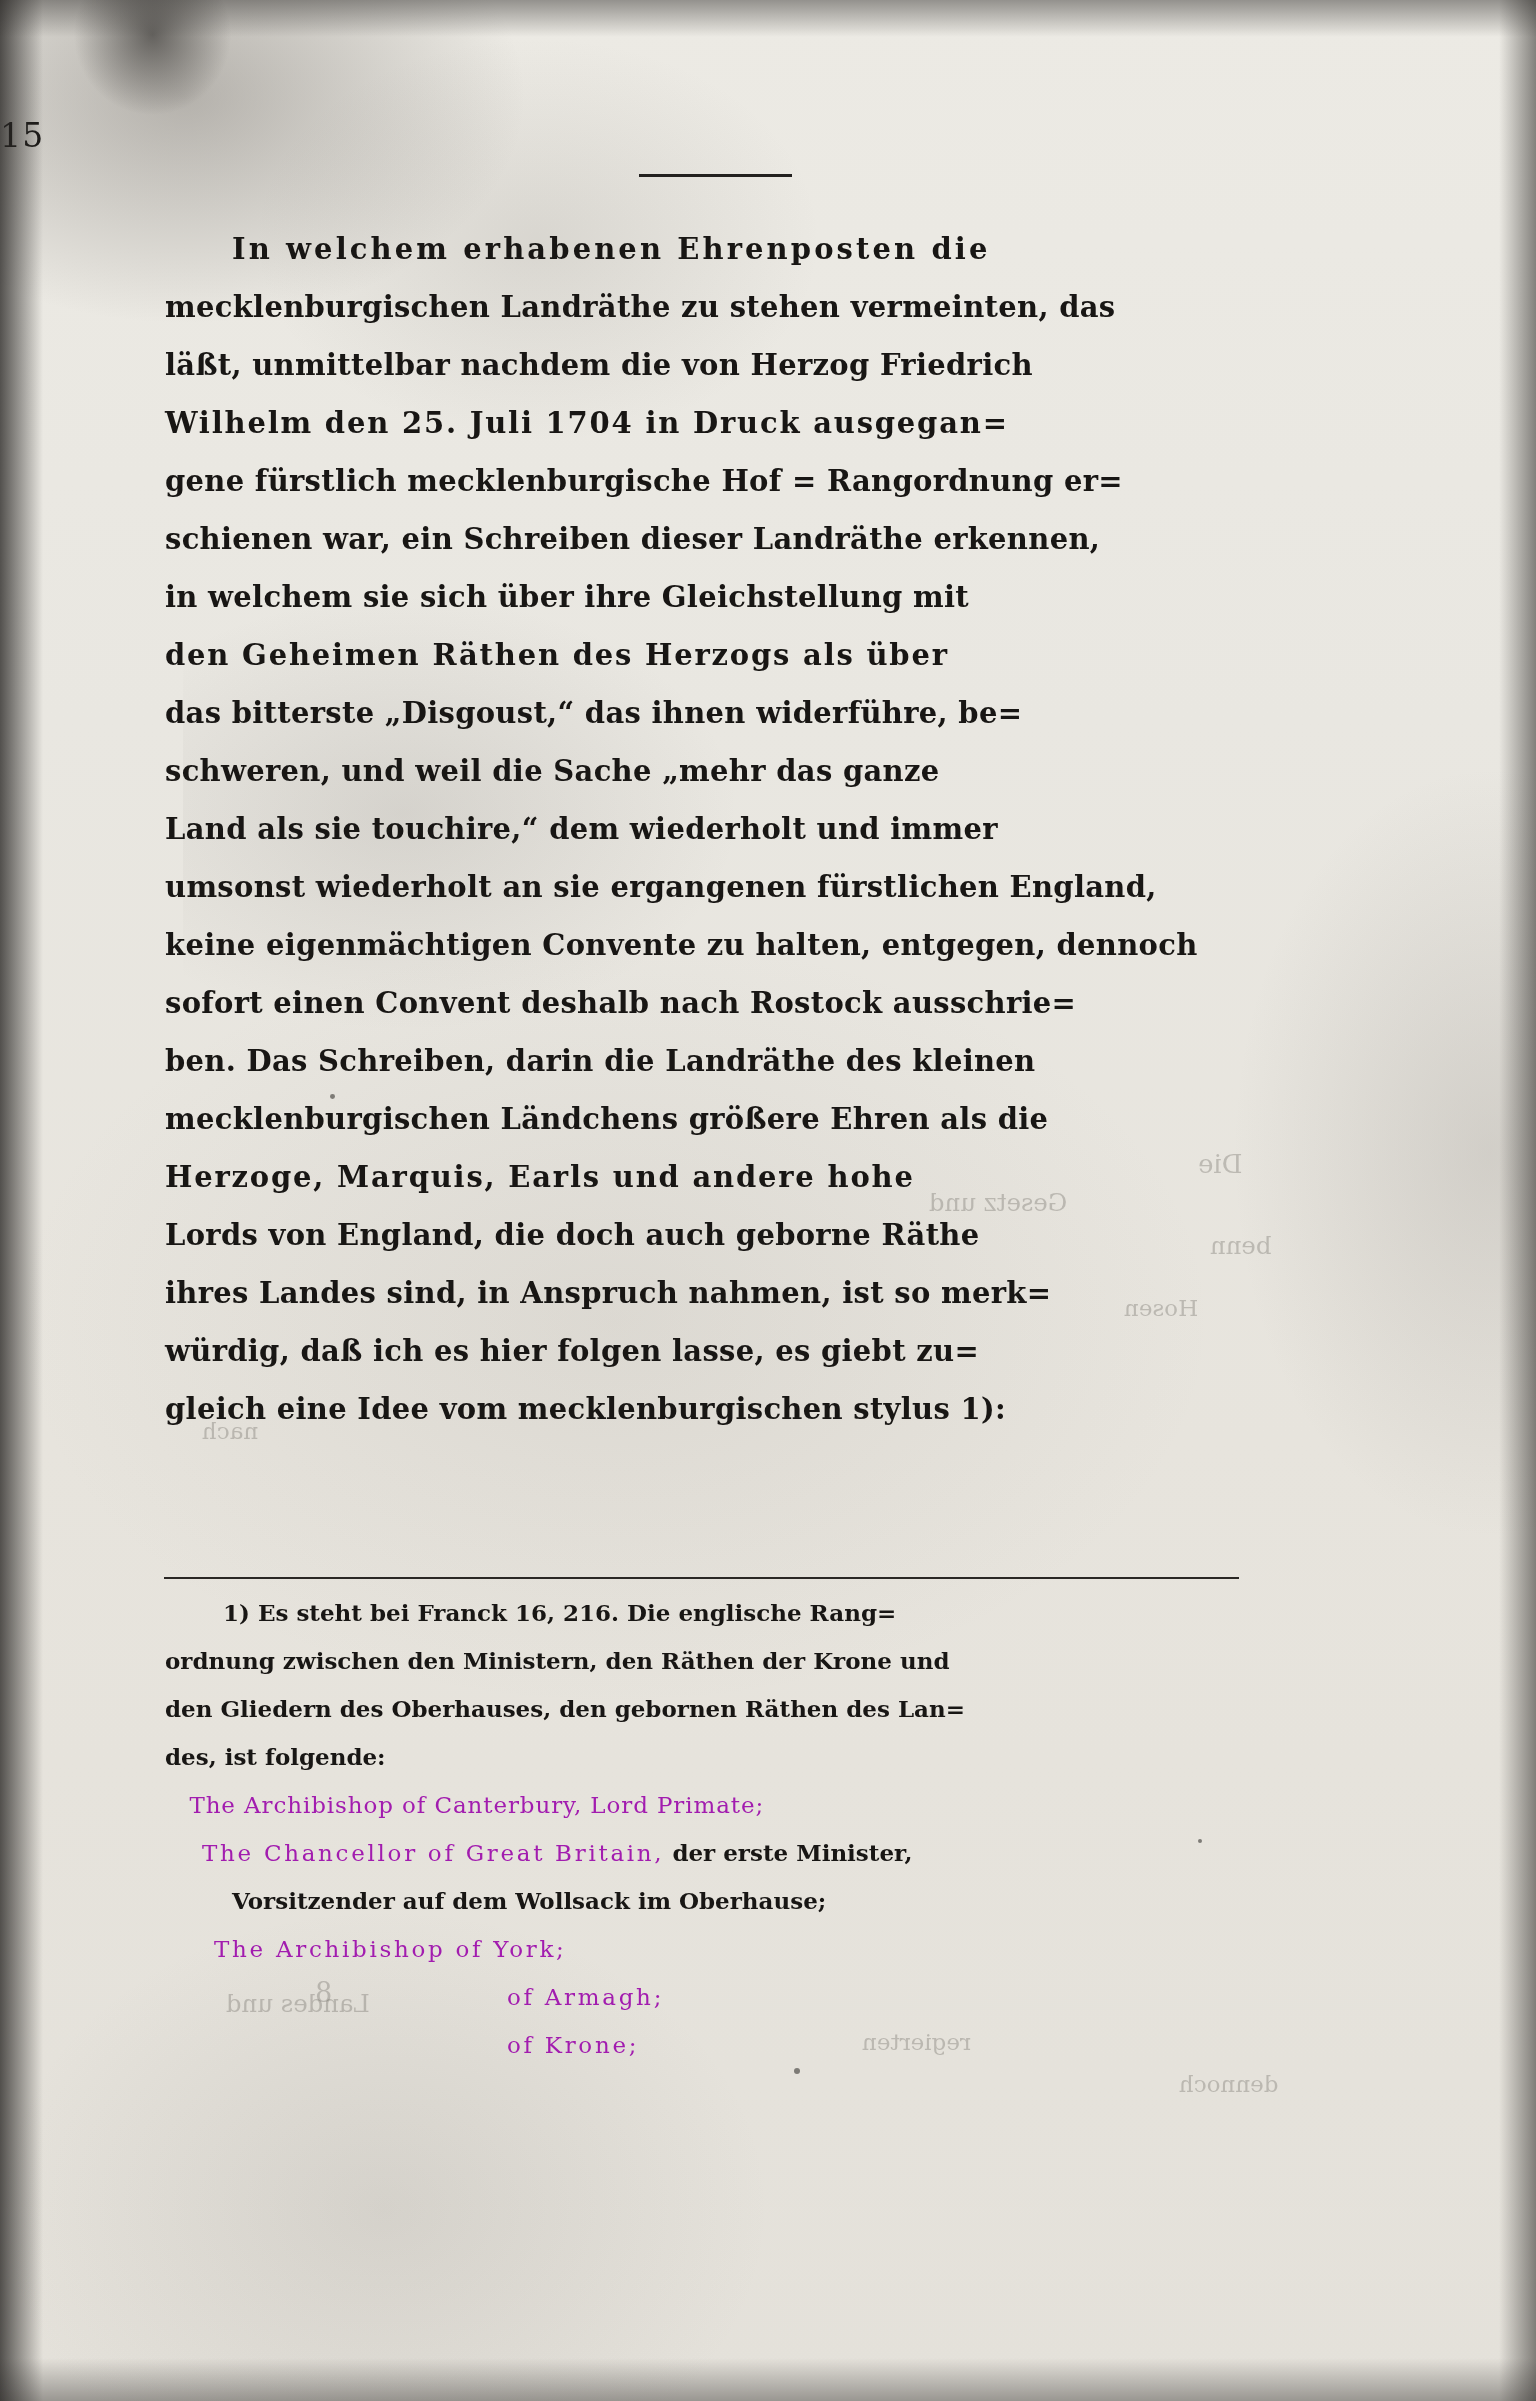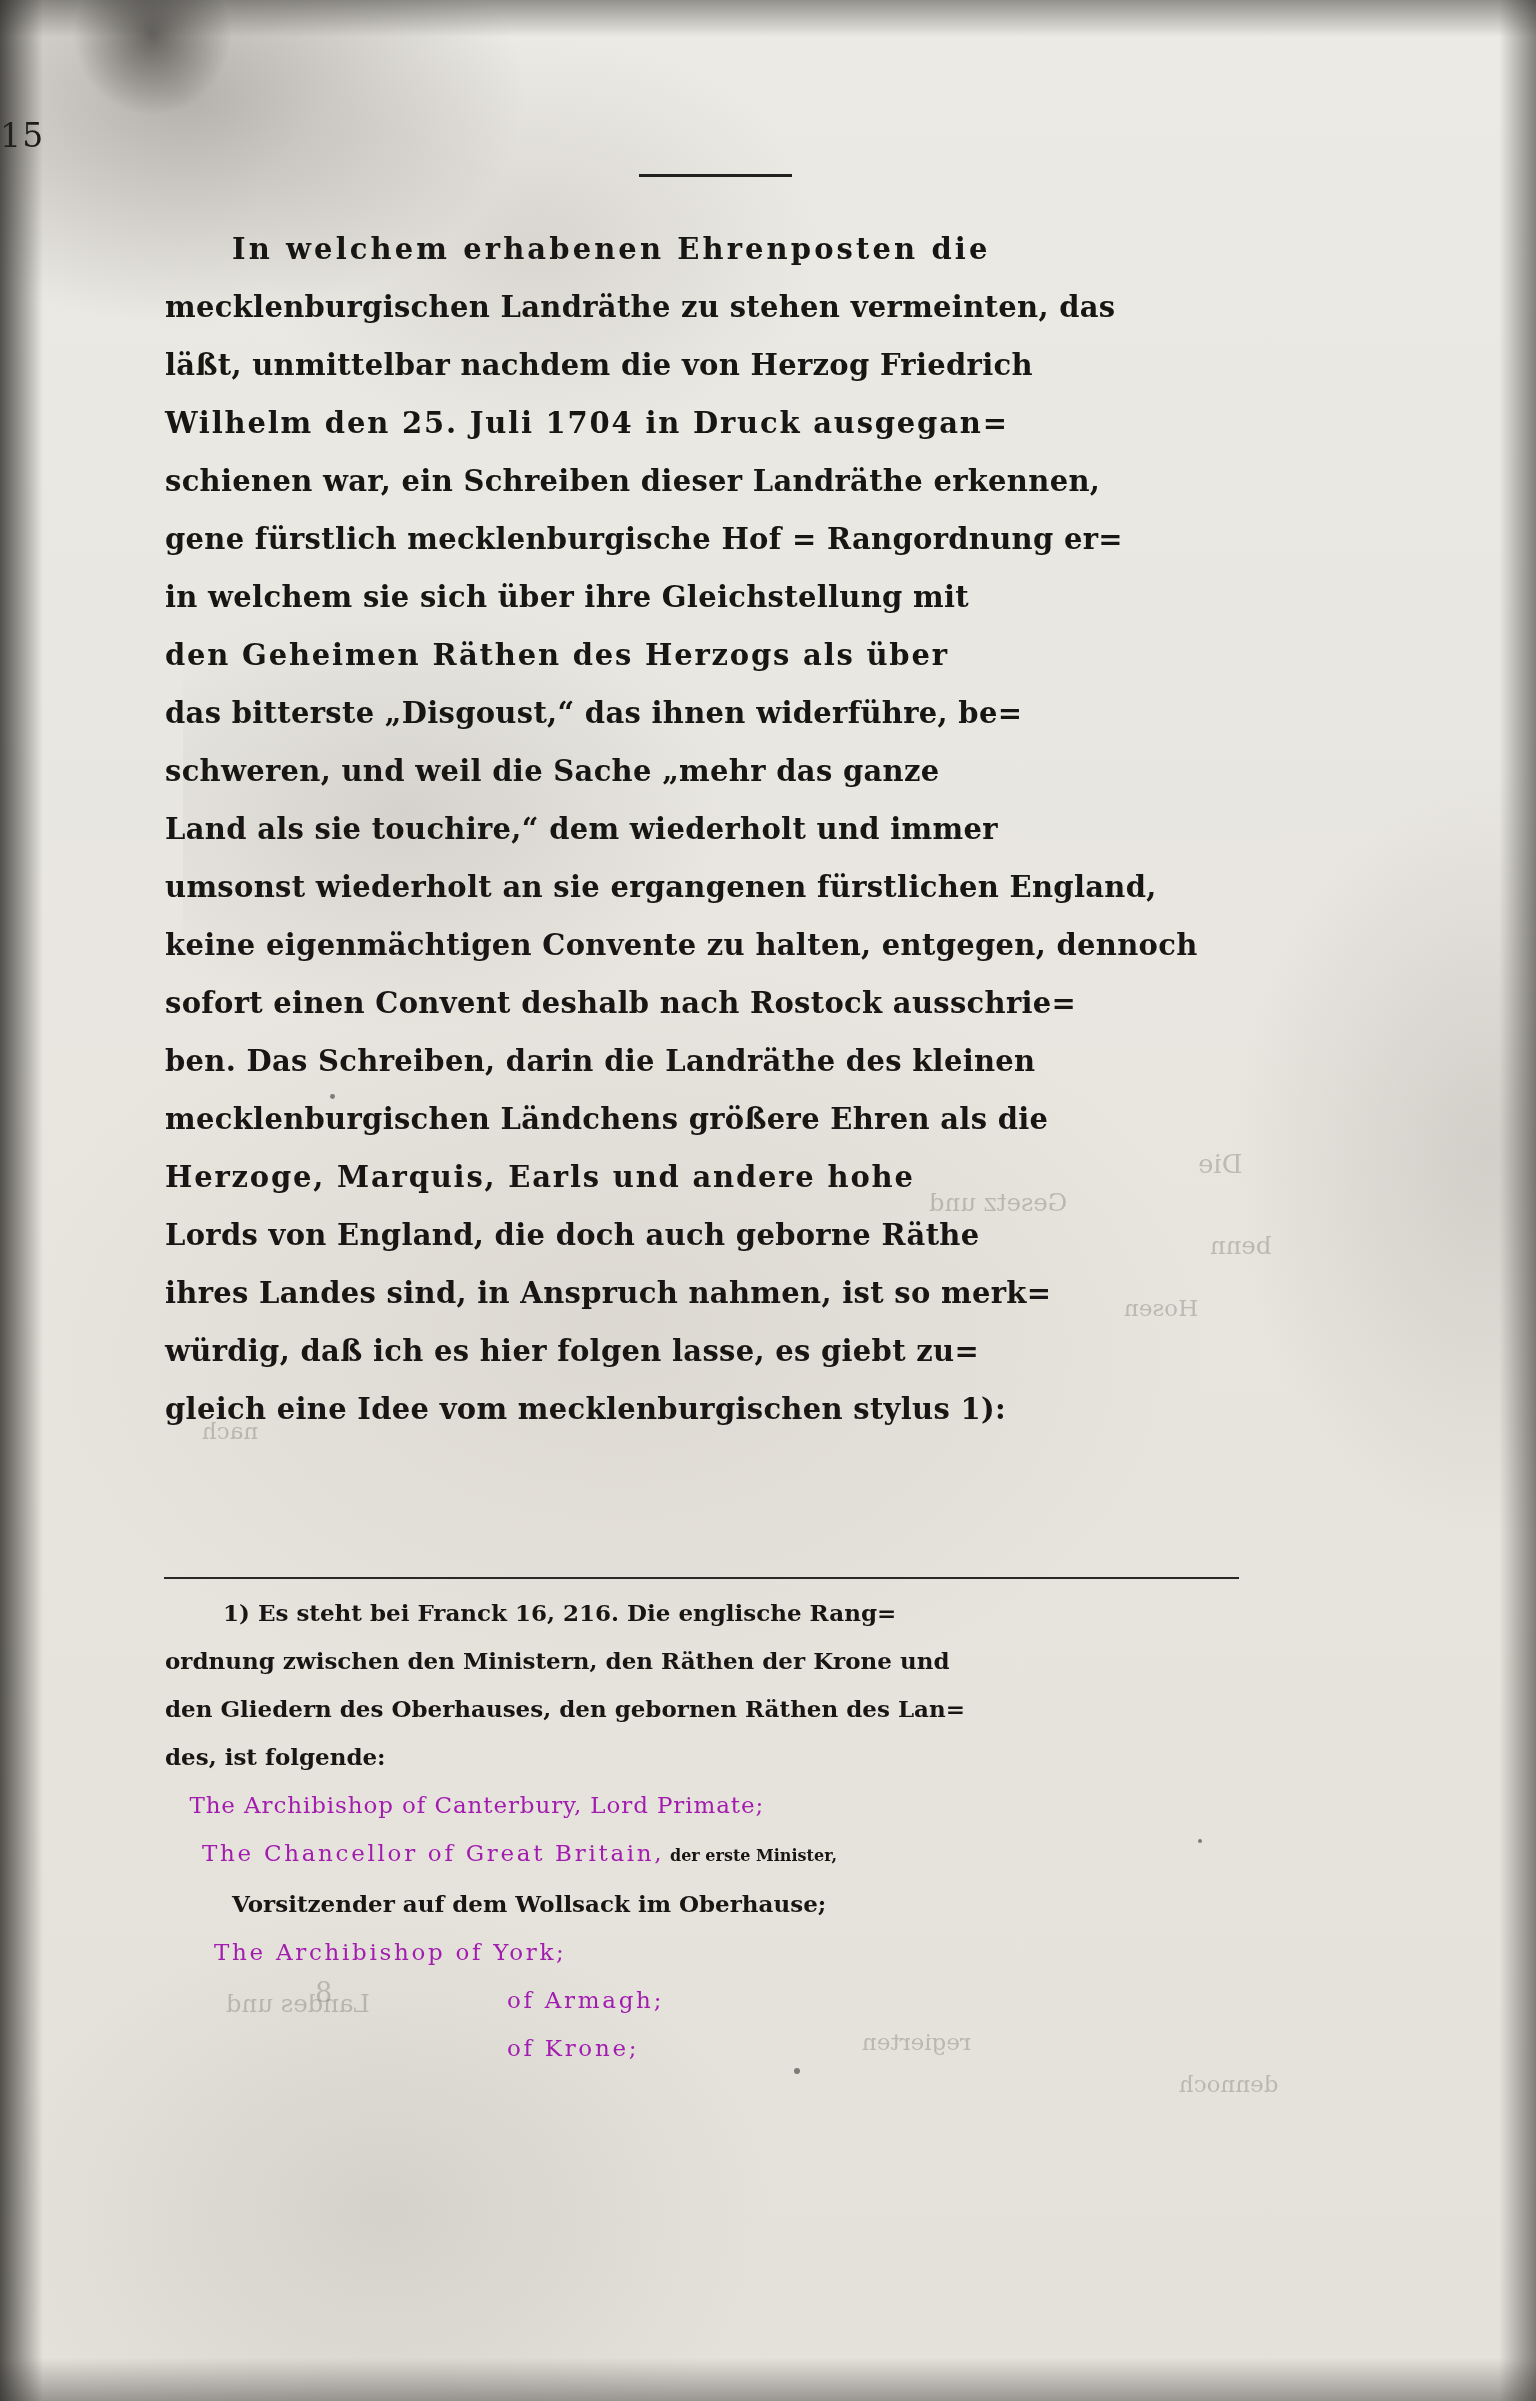--- a/index.html
+++ b/index.html
@@ -206,22 +206,22 @@
     <div class="folio-wrap">
       <span class="folio">15</span>
     </div>
     <div class="folio-rule"></div>
 
     <div class="body-block">
       <div class="body-line fraktur indent spaced">In welchem erhabenen Ehrenposten die</div>
       <div class="body-line fraktur">mecklenburgischen Landräthe zu stehen vermeinten, das</div>
       <div class="body-line fraktur">läßt, unmittelbar nachdem die von Herzog Friedrich</div>
       <div class="body-line fraktur wide">Wilhelm den 25. Juli 1704 in Druck ausgegan=</div>
+      <div class="body-line fraktur">gene fürstlich mecklenburgische Hof = Rangordnung er=</div>
       <div class="body-line fraktur">schienen war, ein Schreiben dieser Landräthe erkennen,</div>
-      <div class="body-line fraktur">gene fürstlich mecklenburgische Hof = Rangordnung er=</div>
       <div class="body-line fraktur">in welchem sie sich über ihre Gleichstellung mit</div>
       <div class="body-line fraktur wide">den Geheimen Räthen des Herzogs als über</div>
       <div class="body-line fraktur">das bitterste „Disgoust,“ das ihnen widerführe, be=</div>
       <div class="body-line fraktur">schweren, und weil die Sache „mehr das ganze</div>
       <div class="body-line fraktur">Land als sie touchire,“ dem wiederholt und immer</div>
       <div class="body-line fraktur">umsonst wiederholt an sie ergangenen fürstlichen England,</div>
       <div class="body-line fraktur">keine eigenmächtigen Convente zu halten, entgegen, dennoch</div>
       <div class="body-line fraktur">sofort einen Convent deshalb nach Rostock ausschrie=</div>
       <div class="body-line fraktur">ben. Das Schreiben, darin die Landräthe des kleinen</div>
       <div class="body-line fraktur">mecklenburgischen Ländchens größere Ehren als die</div>
@@ -236,21 +236,21 @@
 
     <div class="footnote-block">
       <div class="fn-line fraktur indent">1) Es steht bei Franck 16, 216. Die englische Rang=</div>
       <div class="fn-line fraktur">ordnung zwischen den Ministern, den Räthen der Krone und</div>
       <div class="fn-line fraktur">den Gliedern des Oberhauses, den gebornen Räthen des Lan=</div>
       <div class="fn-line fraktur">des, ist folgende:</div>
       <div class="fn-line fn-pad-1">
         <span class="fn-roman">The Archibishop of Canterbury, Lord Primate;</span>
       </div>
       <div class="fn-line fn-pad-2">
-        <span class="fn-roman tracked">The Chancellor of Great Britain,</span><span class="fraktur" style="font-size:16px;"> der erste Minister,</span>
+        <span class="fn-roman tracked">The Chancellor of Great Britain,</span><span class="fraktur" style="font-size:23px;"> der erste Minister,</span>
       </div>
       <div class="fn-line fraktur fn-pad-3">Vorsitzender auf dem Wollsack im Oberhause;</div>
       <div class="fn-line fn-pad-4">
         <span class="fn-roman tracked">The Archibishop of York;</span>
       </div>
       <div class="fn-line fn-pad-5">
         <span class="fn-roman tracked">of Armagh;</span>
       </div>
       <div class="fn-line fn-pad-6">
         <span class="fn-roman tracked">of Krone;</span>

